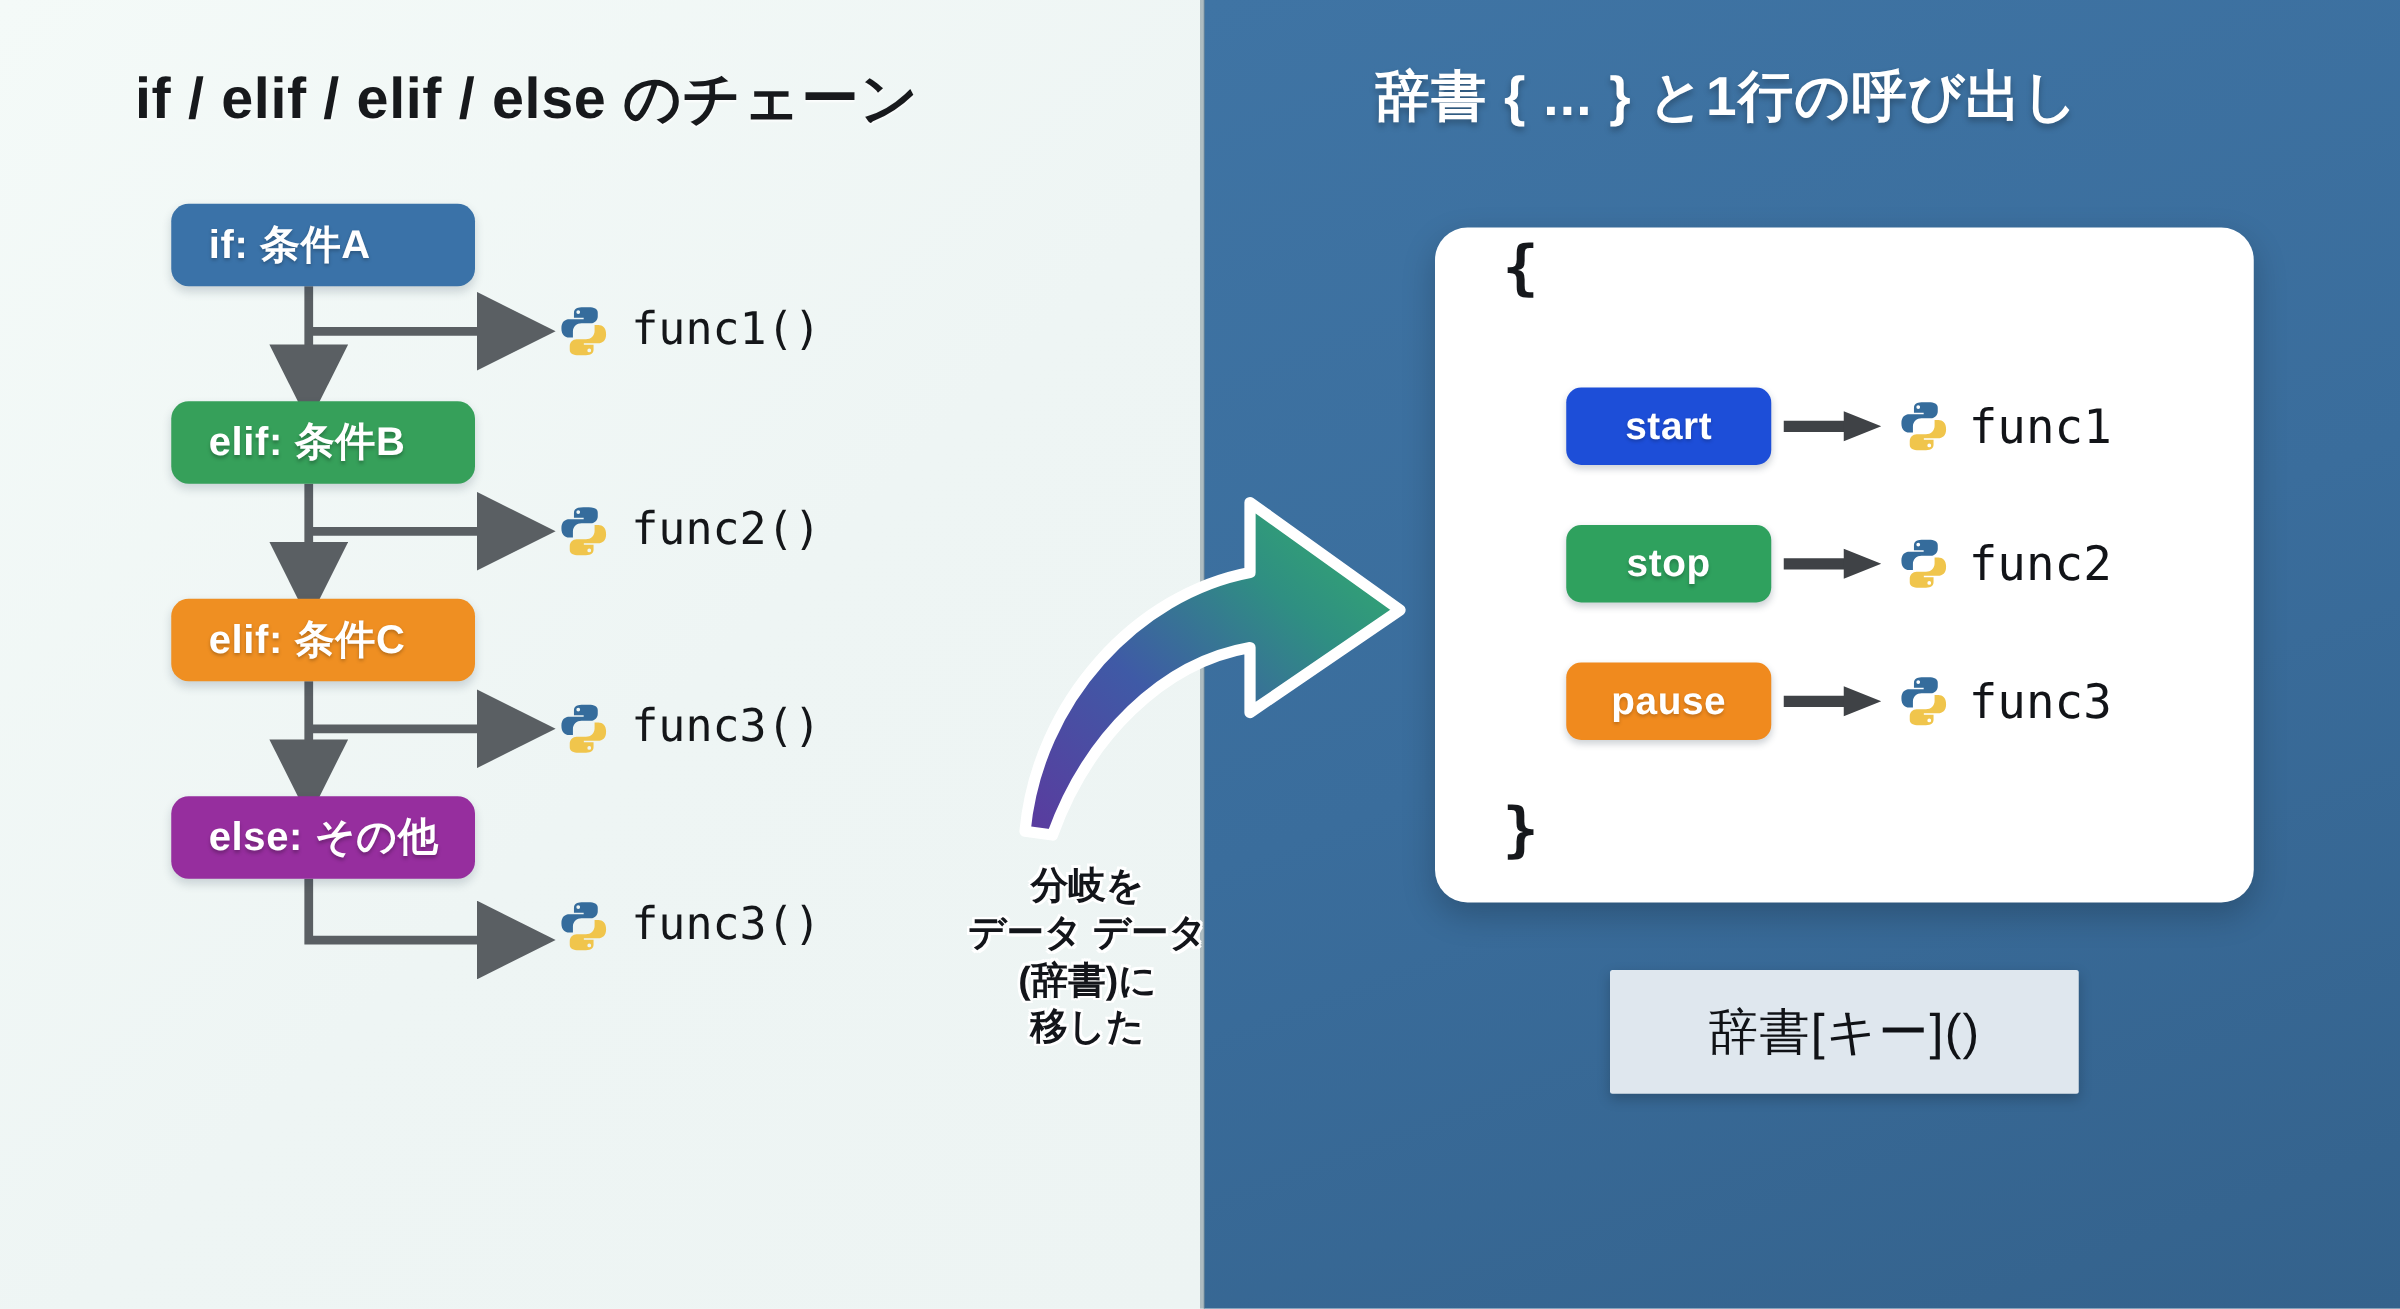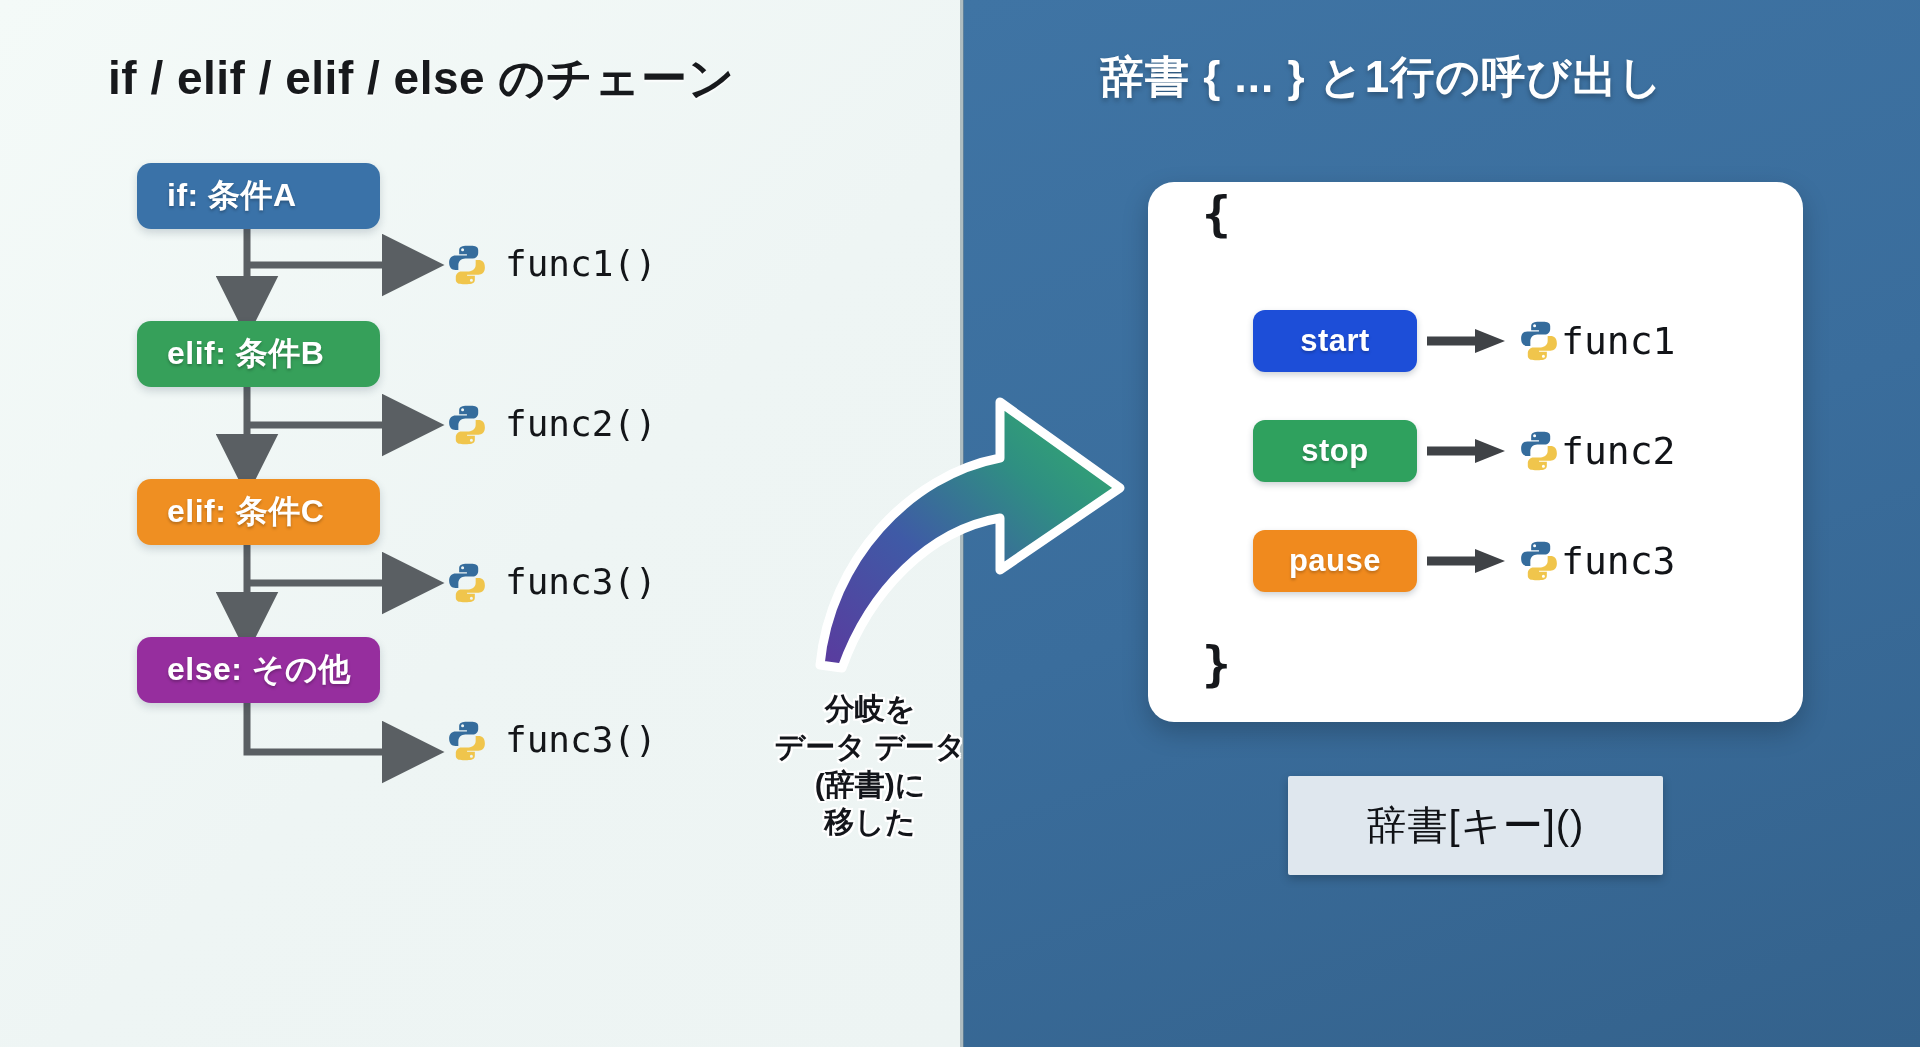--- a/index.html
+++ b/index.html
@@ -119,21 +119,21 @@
     box-shadow:0 3px 6px rgba(30,50,70,.22);
     text-shadow:0 2px 3px rgba(0,0,0,.22);
   }
   .key-start { background:#1d4ed8; }
   .key-stop  { background:#2fa15e; }
   .key-pause { background:#f08a1e; }
 
   .kv-arrow { width:92px; height:30px; margin:0 4px; display:block; }
 
   .kv-val {
-    display:flex; align-items:center; 
+    display:flex; align-items:center; gap:14px;
     font-size:38px; color:#121418;
     font-family:"DejaVu Sans Mono","Liberation Mono",monospace;
     white-space:nowrap;
   }
 
   .badge {
     position:absolute; left:1288px; top:776px;
     width:375px; height:99px; border-radius:2px;
     background:#dfe7ee;
     display:flex; align-items:center; justify-content:center;

